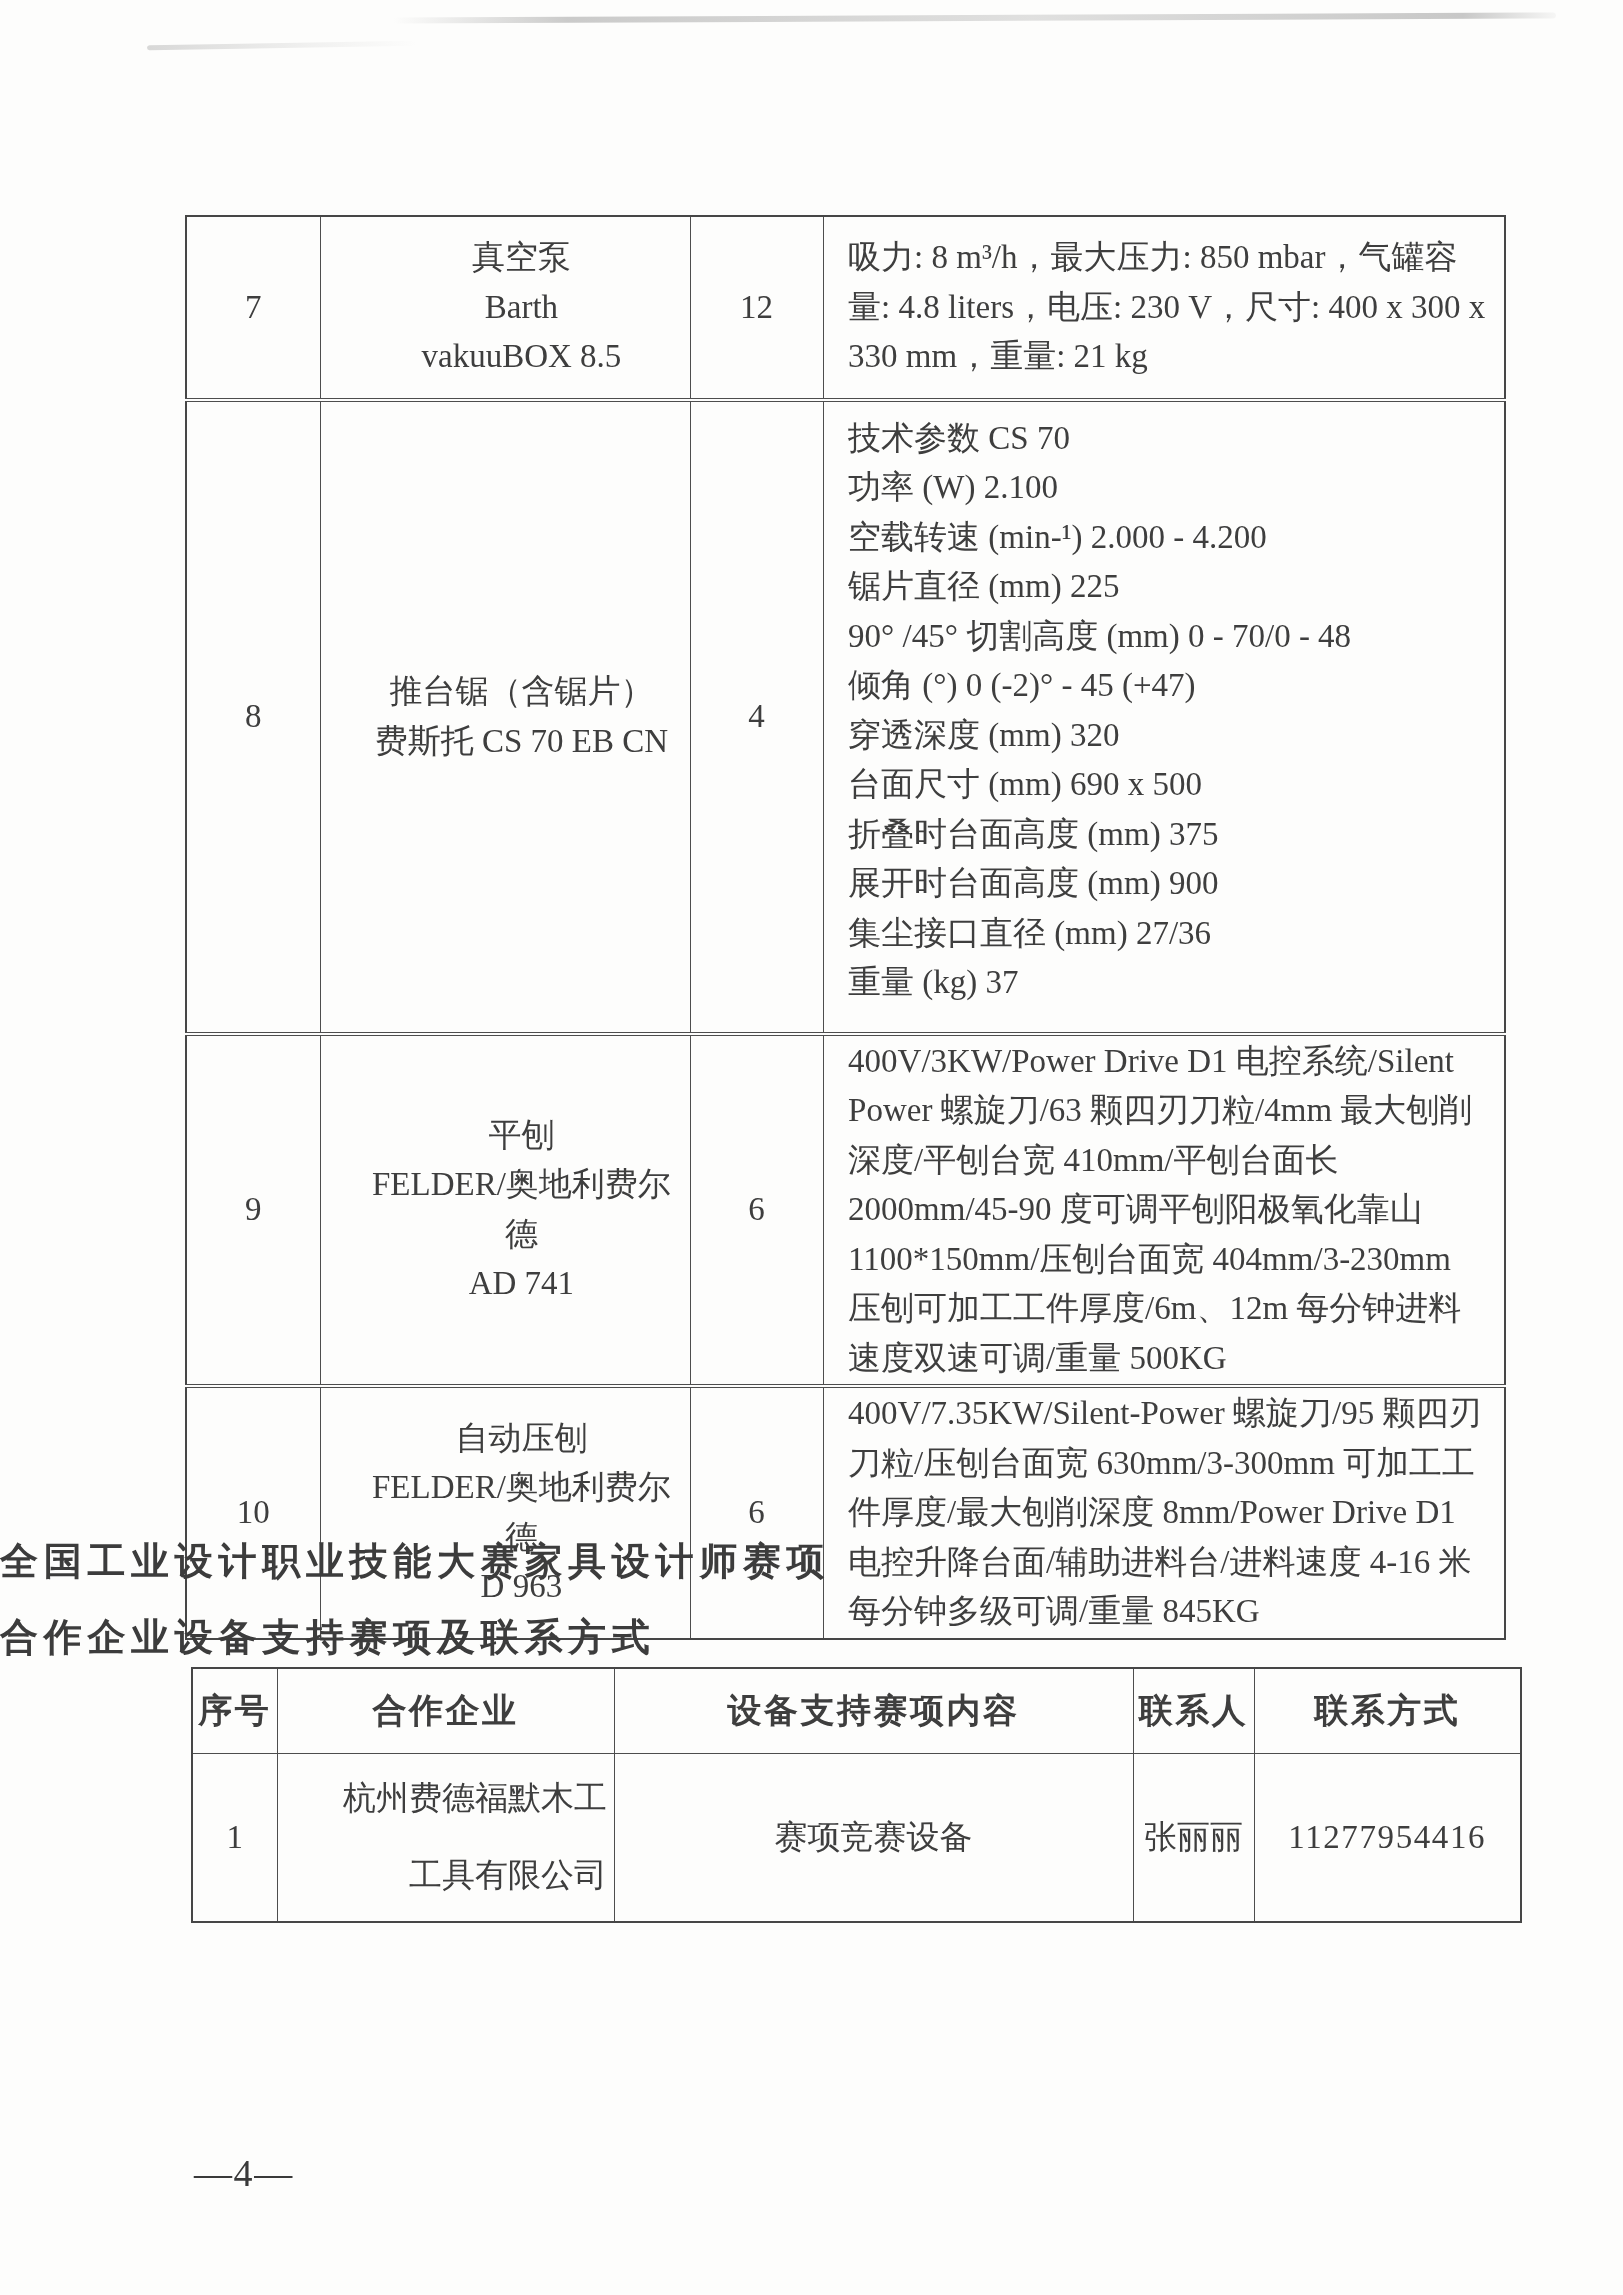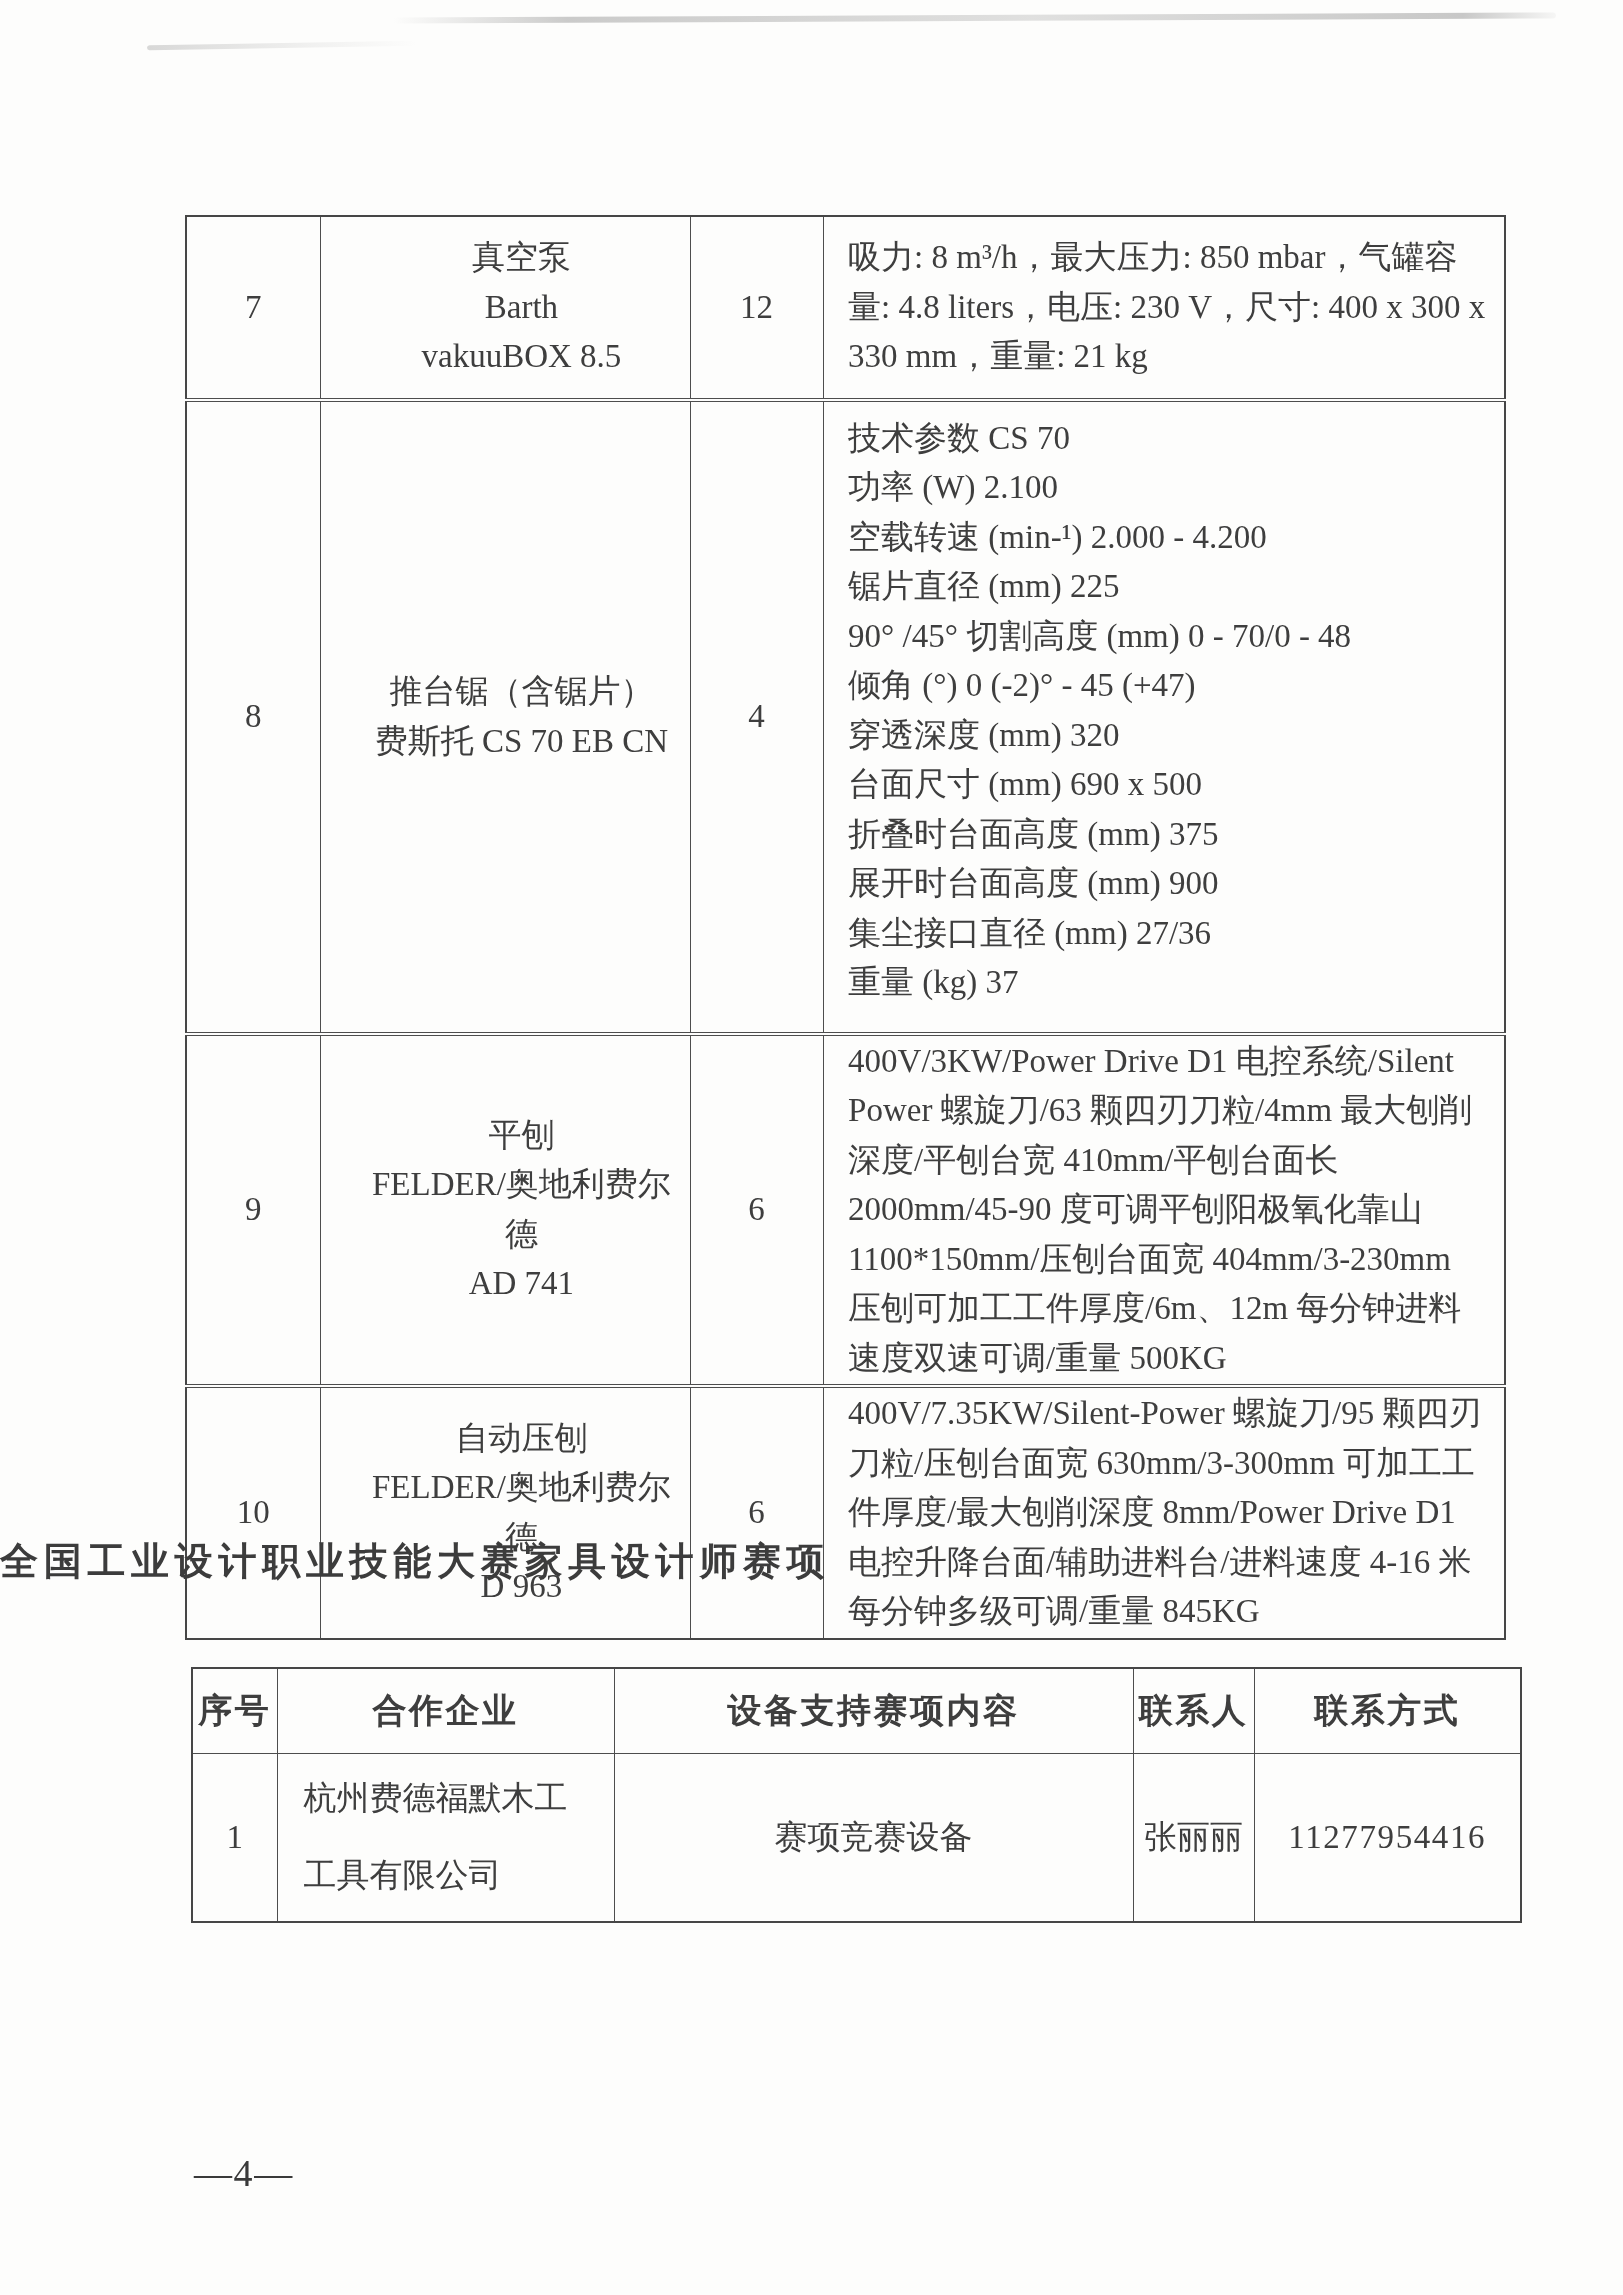--- a/index.html
+++ b/index.html
@@ -123,21 +123,21 @@
     font-size: 34px;
     font-weight: bold;
     text-align: center;
     letter-spacing: 2.5px;
     height: 82px;
   }
   #contact-table td {
     font-size: 33px;
   }
   .cell-company {
-    text-align: left;
+    text-align: right;
     padding-left: 26px;
     padding-right: 6.6px;
     white-space: pre-line;
     line-height: 2.35;
   }
   .cell-center { text-align: center; }
   .cell-phone {
     text-align: center;
     font-size: 35px;
     letter-spacing: 1.6px;
@@ -208,20 +208,21 @@
         <td class="cell-name">自动压刨
 FELDER/奥地利费尔德
 D 963</td>
         <td class="cell-qty">6</td>
         <td class="cell-spec">400V/7.35KW/Silent-Power 螺旋刀/95 颗四刃刀粒/压刨台面宽 630mm/3-300mm 可加工工件厚度/最大刨削深度 8mm/Power Drive D1 电控升降台面/辅助进料台/进料速度 4-16 米每分钟多级可调/重量 845KG</td>
       </tr>
     </tbody>
   </table>
 
   <div class="section-title" id="title-line-1">全国工业设计职业技能大赛家具设计师赛项</div>
+  <div class="section-title" id="title-line-2">合作企业设备支持赛项及联系方式</div>
 
   <table class="doc-table" id="contact-table">
     <colgroup>
       <col style="width:85px">
       <col style="width:337px">
       <col style="width:519px">
       <col style="width:121px">
       <col style="width:267px">
     </colgroup>
     <thead>

